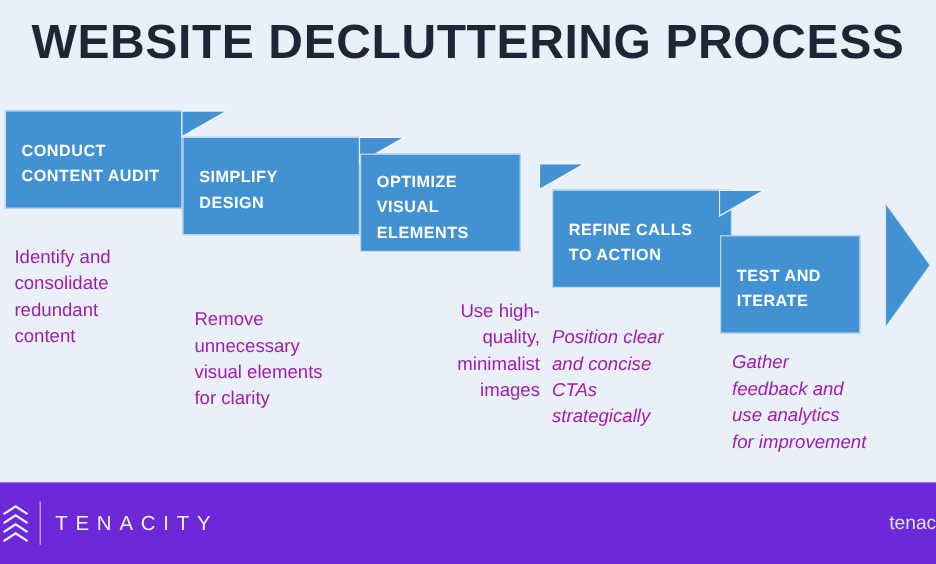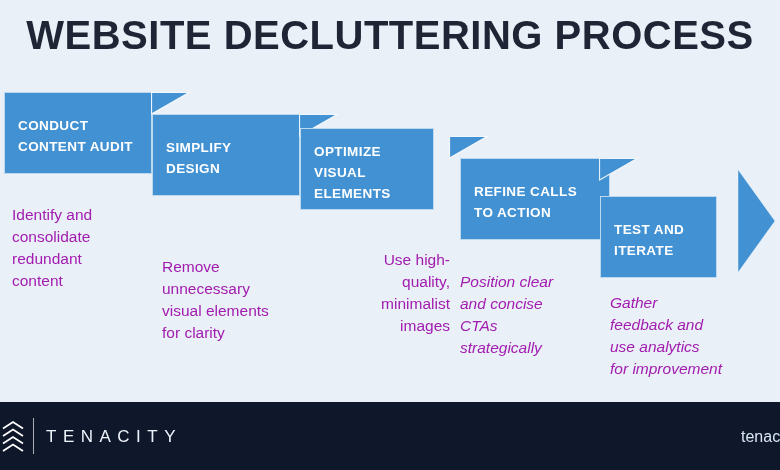--- a/index.html
+++ b/index.html
@@ -75,21 +75,21 @@
   .s4 .desc { left: 460px; top: 271px; font-style: italic; }
   .s5 .desc { left: 610px; top: 292px; font-style: italic; }
 
   
   .footer {
     position: absolute;
     left: 0;
     top: 402px;
     width: 780px;
     height: 68px;
-    background: #0f172a;
+    background: #6d28d9;
   }
   .logo-icon {
     position: absolute;
     left: 2px;
     top: 18px;
     width: 22px;
     height: 33px;
   }
   .footer-divider {
     position: absolute;

